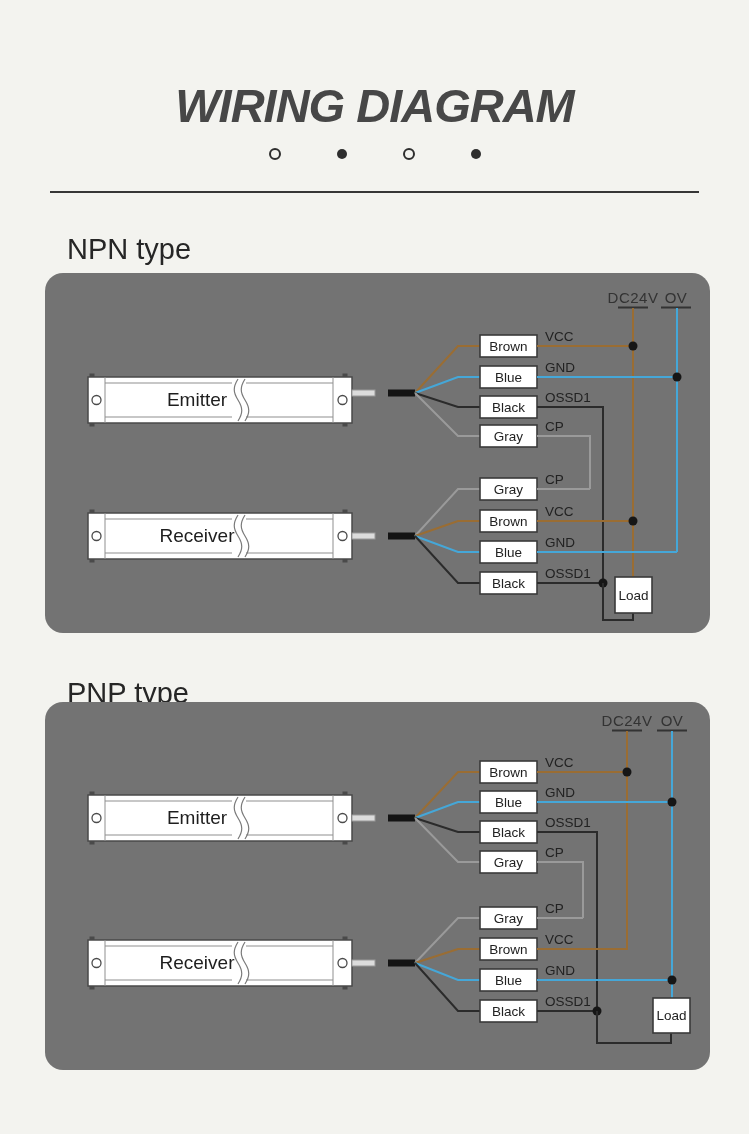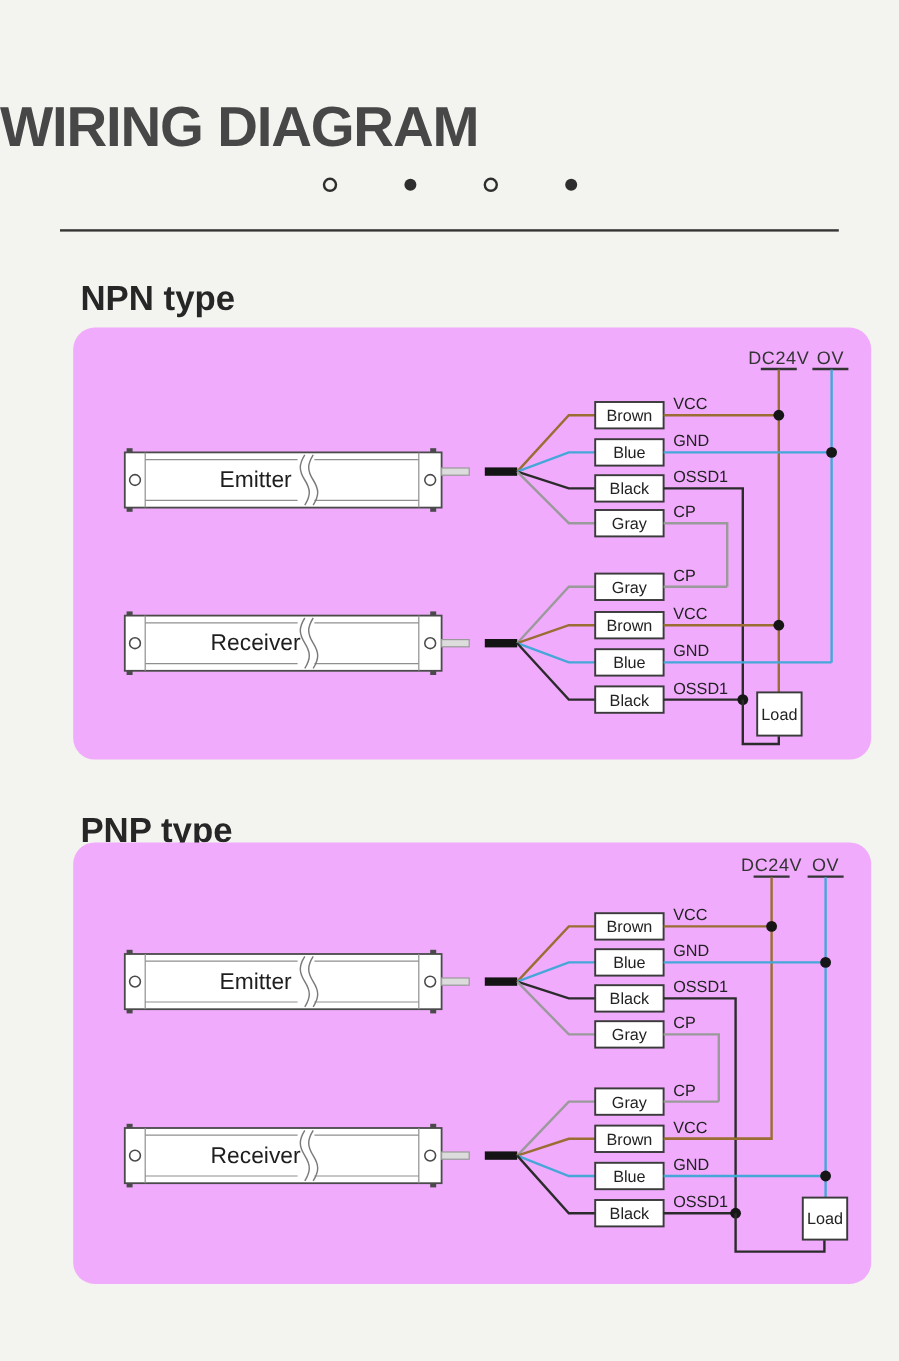--- a/index.html
+++ b/index.html
@@ -4,44 +4,45 @@
 <style>
   html,body{margin:0;padding:0;}
   body{
     width:749px;height:1134px;position:relative;
     background:#f3f3ef;
     font-family:"Liberation Sans", sans-serif;
     overflow:hidden;
   }
   .page-title{
     position:absolute;top:78px;left:0;width:749px;
-    text-align:left;
+    text-align:center;
     font-size:47px;font-weight:bold;letter-spacing:-1px;
     color:#474747;
+    font-style:italic;
   }
   .dots-row{
     position:absolute;top:148px;left:0;width:749px;
     display:flex;justify-content:center;align-items:center;gap:56px;
   }
   .dot{box-sizing:border-box;border-radius:50%;}
   .dot.hollow{width:12px;height:12px;border:2px solid #2e2e2e;background:transparent;}
   .dot.filled{width:10px;height:10px;background:#2e2e2e;}
   .separator{
     position:absolute;top:191px;left:50px;width:649px;height:2px;
     background:#363636;
   }
   .section-heading{
     position:absolute;left:67px;
-    font-size:29px;font-weight:bold;color:#262626;letter-spacing:0;
+    font-size:29px;font-weight:normal;color:#262626;letter-spacing:0;
   }
   #npn-heading{top:233px;}
   #pnp-heading{top:677px;}
   .card{
-    position:absolute;left:61px;width:665px;
-    background:#f0abfc;border-radius:18px;
+    position:absolute;left:45px;width:665px;
+    background:#737373;border-radius:18px;
   }
   #npn-card{top:273px;height:360px;}
   #pnp-card{top:702px;height:368px;}
   svg{display:block;}
   svg path{fill:none;stroke-width:2px;}
   .ul{stroke:#333333;stroke-width:2px;}
   .rail-label{font-size:15px;fill:#333333;text-anchor:middle;letter-spacing:.5px;}
   .wire-box{fill:#ffffff;stroke:#3a3a3a;stroke-width:1.6px;}
   .box-label{font-size:13.5px;fill:#222222;text-anchor:middle;}
   .sig-label{font-size:13.5px;fill:#222222;}

